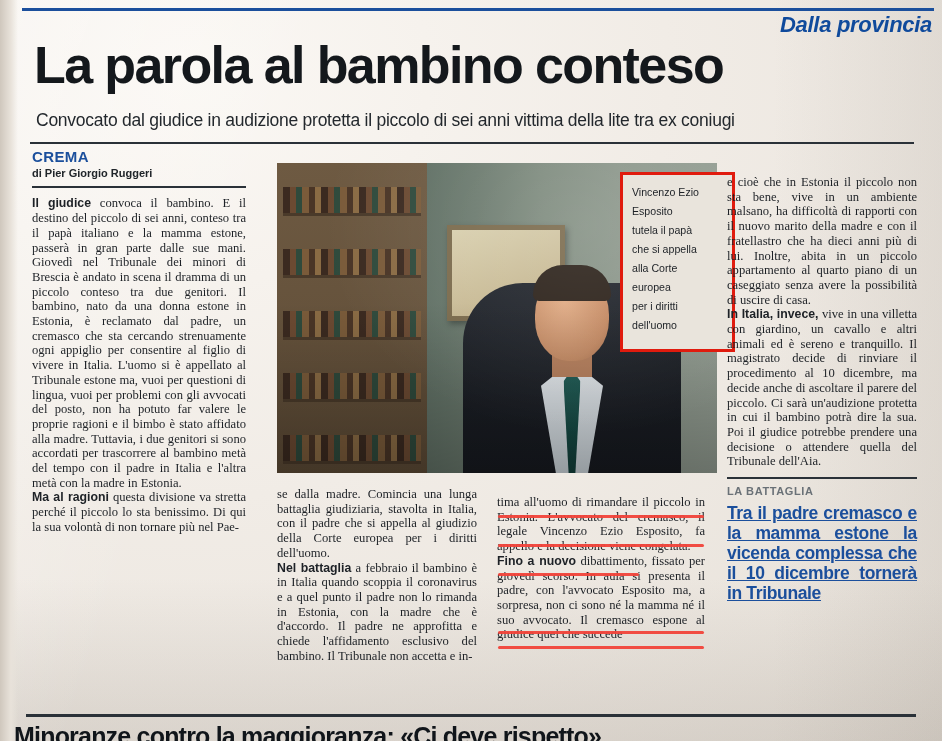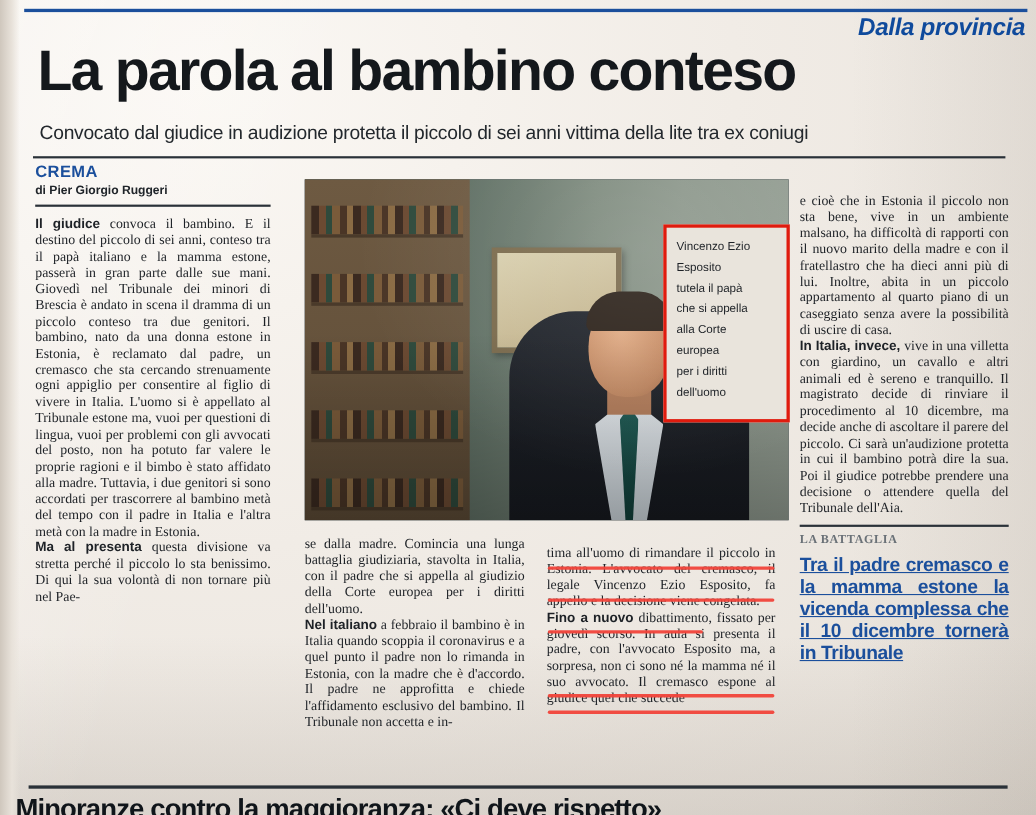--- a/index.html
+++ b/index.html
@@ -158,44 +158,43 @@
   }
   .ph-grain {
     position:absolute; inset:0;
     background:
       radial-gradient(ellipse at 70% 20%, rgba(255,255,255,0.12), rgba(0,0,0,0) 60%),
       linear-gradient(0deg, rgba(0,0,0,0.28), rgba(0,0,0,0) 55%);
   }
 
   
   .capbox {
-    position:absolute; left:603px; top:172px; width:115px; height:180px;
+    position:absolute; left:620px; top:172px; width:115px; height:180px;
     background:#e9e4dc;
     border:3px solid #e01b0e;
     box-sizing:border-box;
     padding:8px 7px 6px 9px;
     font-family:"Liberation Sans", sans-serif;
     font-size:10.6px; line-height:19px;
     color:#1d2126;
-    margin-top:32px;
   }
   .capbox div { white-space:nowrap; }
 
   
   .hl { position:absolute; height:3px; background:#f1433a; opacity:0.95; border-radius:2px; }
 
   
   .repro {
     font-family:"Liberation Sans", sans-serif;
     font-size:8.4px; color:#5d6369; letter-spacing:0.2px;
     margin-top:6px;
   }
   .battaglia-rule { height:2px; background:#2a3138; margin:8px 0 5px 0; }
   .battaglia-label {
-    font-family:Liberation Serif, serif;
+    font-family:Liberation Sans, sans-serif;
     font-weight:bold; font-size:11px; color:#6a7177; letter-spacing:0.6px;
   }
   .battaglia-title {
     font-family:"Liberation Sans", sans-serif;
     font-weight:bold; font-size:17.5px; line-height:20px;
     color:#1b4f9c; letter-spacing:-0.35px; margin-top:4px;text-decoration:underline;
   }
 
   
   .bottom-rule { position:absolute; left:26px; top:714px; width:890px; height:3px; background:#2a3138; }
@@ -251,26 +250,26 @@
     <div>europea</div>
     <div>per i diritti</div>
     <div>dell'uomo</div>
   </div>
 
   <div class="col c1">
     <div class="city">CREMA</div>
     <div class="byline">di Pier Giorgio Ruggeri</div>
     <div class="c1-rule"></div>
     <p><span class="b">Il giudice</span><span> convoca il bambino. E il destino del piccolo di sei anni, conteso tra il papà italiano e la mamma estone, passerà in gran parte dalle sue mani. Giovedì nel Tribunale dei minori di Brescia è andato in scena il dramma di un piccolo conteso tra due genitori. Il bambino, nato da una donna estone in Estonia, è reclamato dal padre, un cremasco che sta cercando strenuamente ogni appiglio per consentire al figlio di vivere in Italia. L'uomo si è appellato al Tribunale estone ma, vuoi per questioni di lingua, vuoi per problemi con gli avvocati del posto, non ha potuto far valere le proprie ragioni e il bimbo è stato affidato alla madre. Tuttavia, i due genitori si sono accordati per trascorrere al bambino metà del tempo con il padre in Italia e l'altra metà con la madre in Estonia.</span></p>
-    <p><span class="b">Ma al presenta</span><span> questa divisione va stretta perché il piccolo lo sta benissimo. Di qui la sua volontà di non tornare più nel Pae-</span></p>
+    <p><span class="b">Ma al ragioni</span><span> questa divisione va stretta perché il piccolo lo sta benissimo. Di qui la sua volontà di non tornare più nel Pae-</span></p>
   </div>
 
   <div class="col c2">
     <p>se dalla madre. Comincia una lunga battaglia giudiziaria, stavolta in Italia, con il padre che si appella al giudizio della Corte europea per i diritti dell'uomo.</p>
-    <p><span class="b">Nel italiano</span><span> a febbraio il bambino è in Italia quando scoppia il coronavirus e a quel punto il padre non lo rimanda in Estonia, con la madre che è d'accordo. Il padre ne approfitta e chiede l'affidamento esclusivo del bambino. Il Tribunale non accetta e in-</span></p>
+    <p><span class="b">Nel battaglia</span><span> a febbraio il bambino è in Italia quando scoppia il coronavirus e a quel punto il padre non lo rimanda in Estonia, con la madre che è d'accordo. Il padre ne approfitta e chiede l'affidamento esclusivo del bambino. Il Tribunale non accetta e in-</span></p>
   </div>
 
   <div class="col c3">
     <p>tima all'uomo di rimandare il piccolo in Estonia. L'avvocato del cremasco, il legale Vincenzo Ezio Esposito, fa appello e la decisione viene congelata.</p>
     <p><span class="b">Fino a nuovo</span><span> dibattimento, fissato per giovedì scorso. In aula si presenta il padre, con l'avvocato Esposito ma, a sorpresa, non ci sono né la mamma né il suo avvocato. Il cremasco espone al giudice quel che succede</span></p>
   </div>
 
   <div class="hl" style="left:498px; top:515px; width:206px;"></div>
   <div class="hl" style="left:498px; top:544px; width:206px;"></div>
   <div class="hl" style="left:498px; top:573px; width:141px;"></div>

